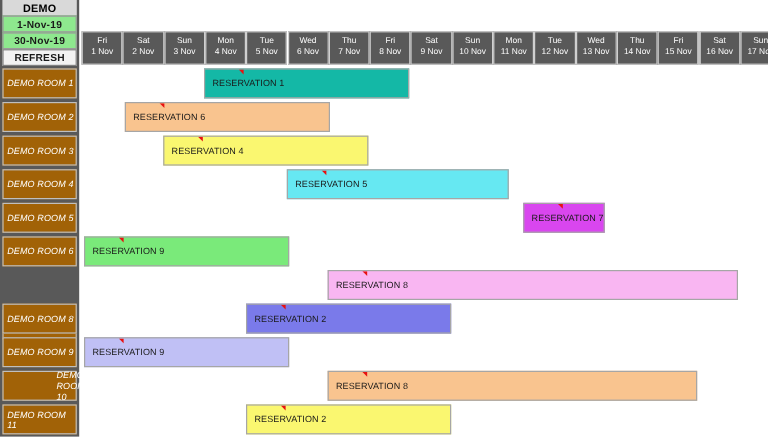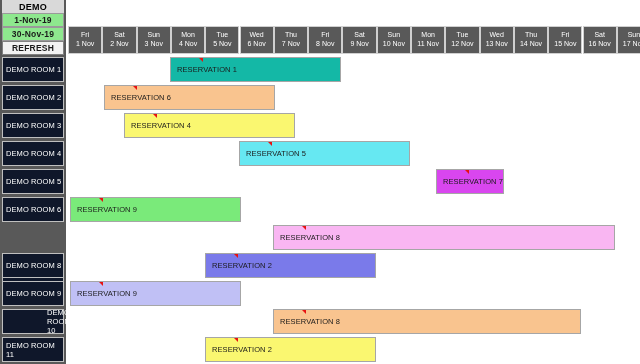--- a/index.html
+++ b/index.html
@@ -52,28 +52,29 @@
     cursor: pointer;
     font-weight: bold;
   }
 
   
   .room-cell {
     position: absolute;
     left: 2px;
     width: 62px;
     height: 25px;
-    background: #0f172a;
+    background: #a16207;
     border: 1px solid #bfbfbf;
     display: flex;
     align-items: center;
     padding-left: 3px;
     color: #ffffff;
     font-size: 7.5px;
     letter-spacing: 0.1px;
+    font-style: italic;
   }
 
   
   #date-header {
     position: absolute;
     left: 68px; top: 26px;
     height: 28px;
   }
   .date-cell {
     position: absolute;
@@ -245,25 +246,25 @@
 
   <div id="gantt">
       <div class="bar" style="left: 102px; width: 171px; top: 2px; background: #14b8a6;">
         <span class="flag"></span>
         <span>RESERVATION 1</span>
       </div>
       <div class="bar" style="left: 36px; width: 171px; top: 30px; background: rgb(249, 196, 143);">
         <span class="flag"></span>
         <span>RESERVATION 6</span>
       </div>
-      <div class="bar" style="left: 56px; width: 171px; top: 58px; background: rgb(250, 247, 112);">
+      <div class="bar" style="left: 68px; width: 171px; top: 58px; background: rgb(250, 247, 112);">
         <span class="flag"></span>
         <span>RESERVATION 4</span>
       </div>
-      <div class="bar" style="left: 171px; width: 171px; top: 86px; background: rgb(102, 232, 242);">
+      <div class="bar" style="left: 171px; width: 185px; top: 86px; background: rgb(102, 232, 242);">
         <span class="flag"></span>
         <span>RESERVATION 5</span>
       </div>
       <div class="bar" style="left: 368px; width: 68px; top: 114px; background: #d946ef;">
         <span class="flag"></span>
         <span>RESERVATION 7</span>
       </div>
       <div class="bar" style="left: 2px; width: 171px; top: 142px; background: rgb(122, 234, 122);">
         <span class="flag"></span>
         <span>RESERVATION 9</span>

